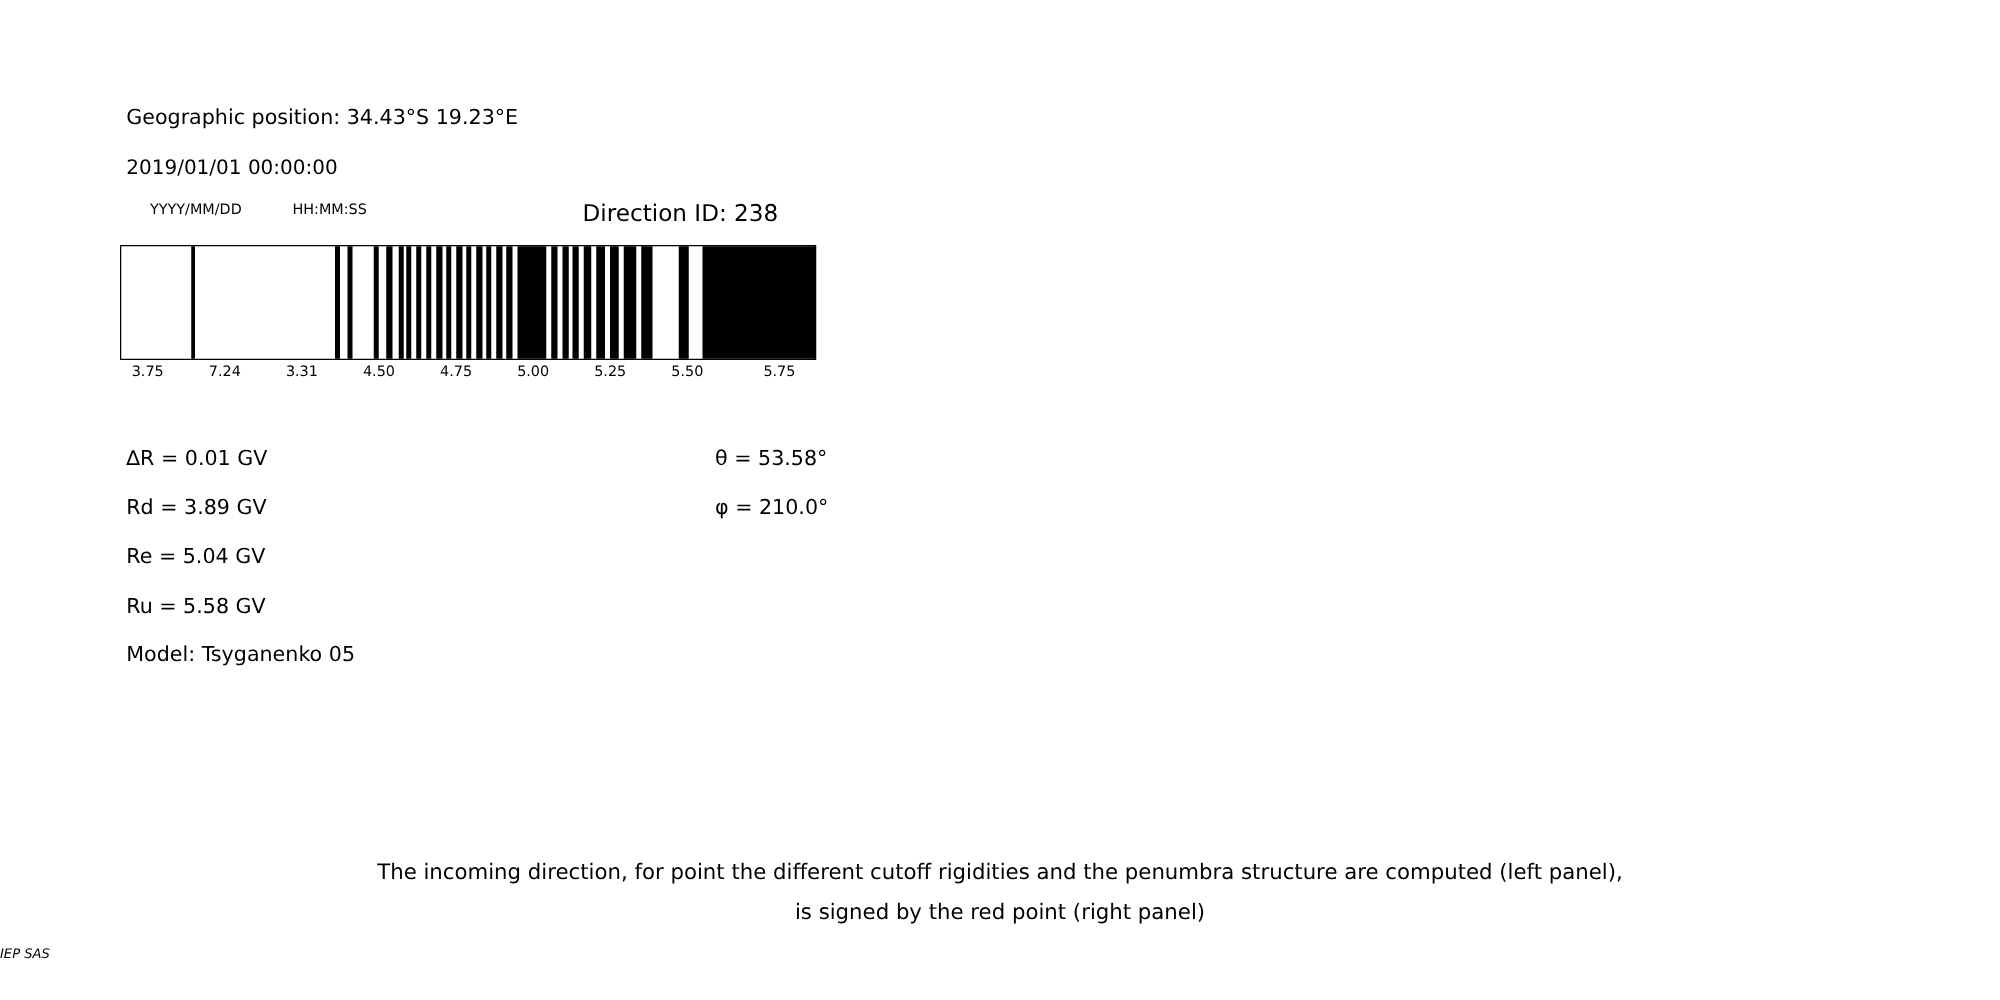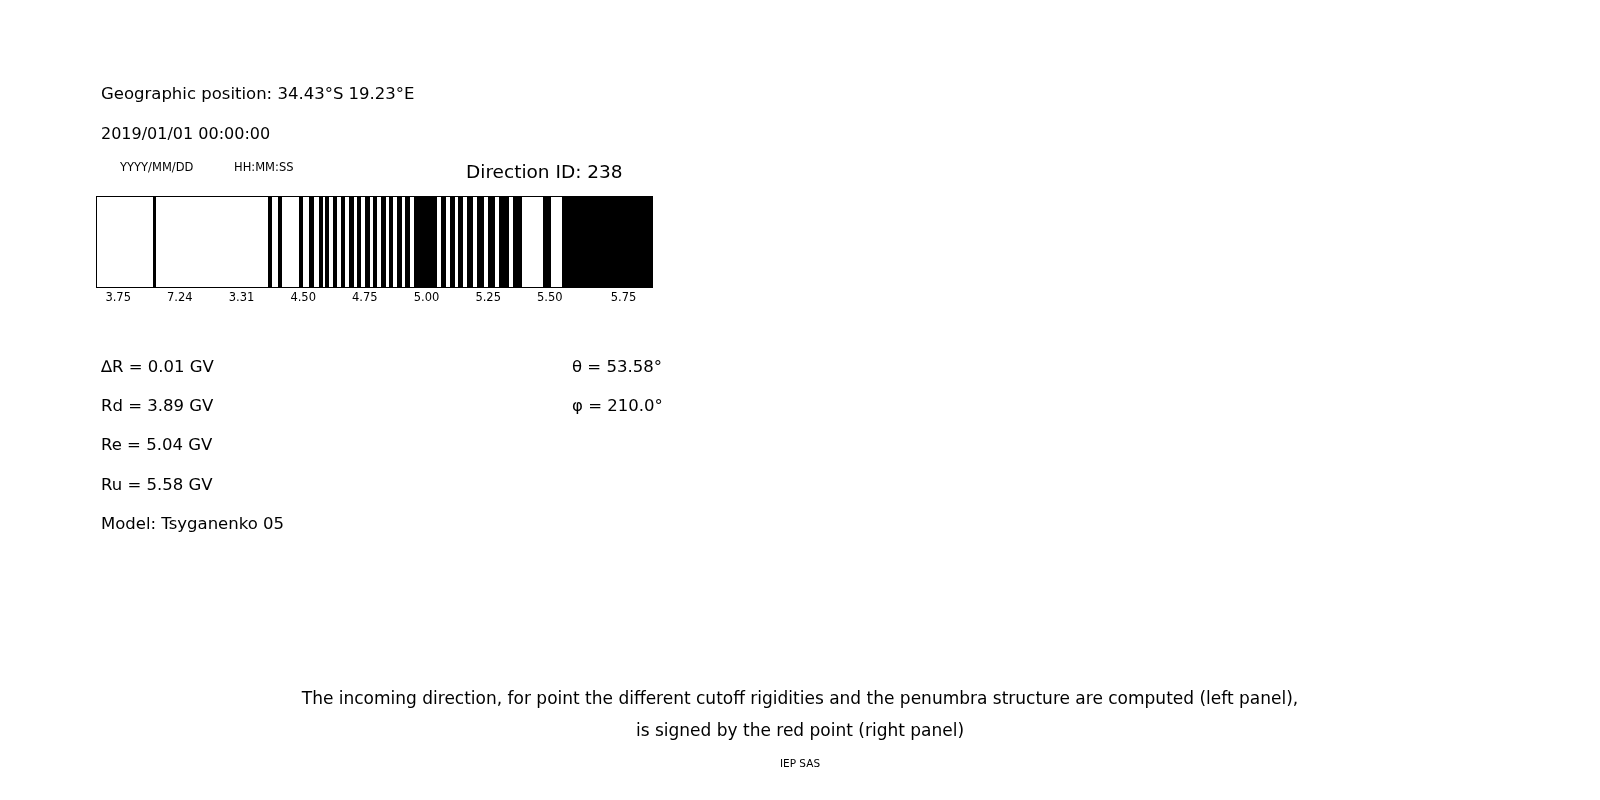--- a/index.html
+++ b/index.html
@@ -41,21 +41,21 @@
   }
   .arrow-label{position:absolute;font-size:11px;transform:translateX(-50%);}
 
   .stat{position:absolute;font-size:16.5px;}
 
   
   #right-panel{left:780px;top:0;width:820px;height:660px;}
 
   
   .caption{position:absolute;width:1600px;text-align:center;font-size:17px;}
-  .credit{position:absolute;width:1600px;text-align:center;font-size:10.5px;}
+  .credit{position:absolute;width:1600px;text-align:left;font-size:10.5px;font-style:italic;}
 </style>
 </head>
 <body>
 
 <div class="abs" id="left-panel">
 
   <div class="abs geo-line">Geographic position: 34.43°S 19.23°E</div>
   <div class="abs date-line">2019/01/01 00:00:00</div>
   <div class="abs date-fmt">YYYY/MM/DD</div>
   <div class="abs time-fmt">HH:MM:SS</div>

